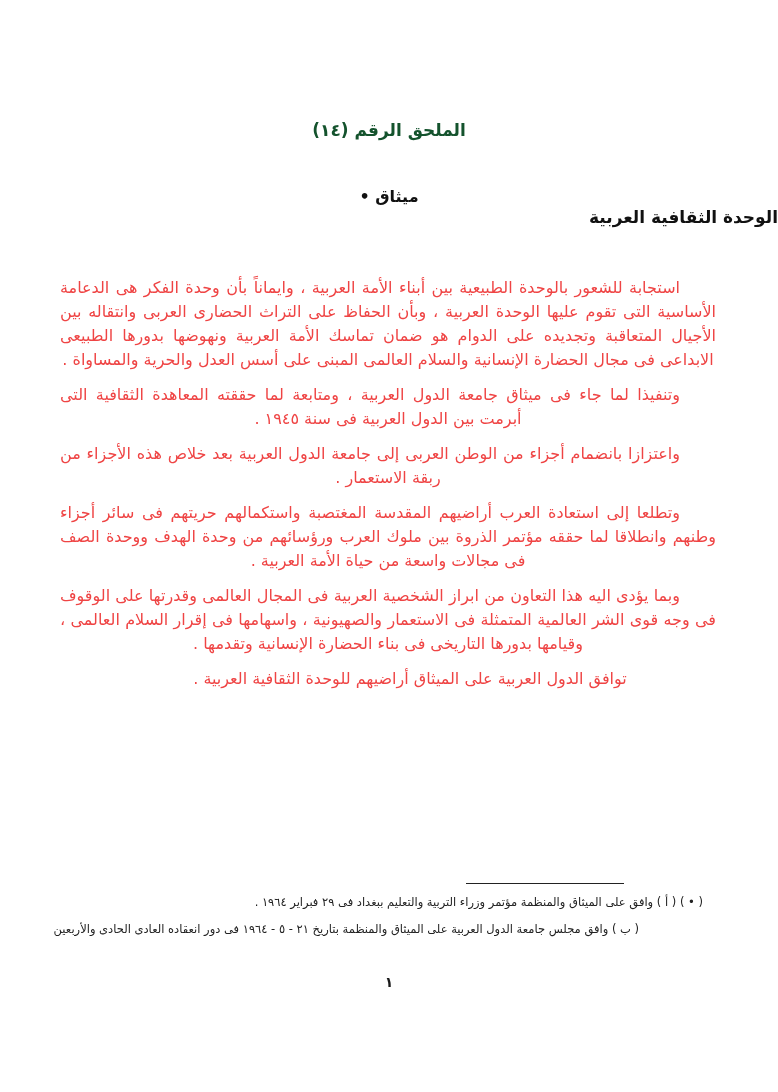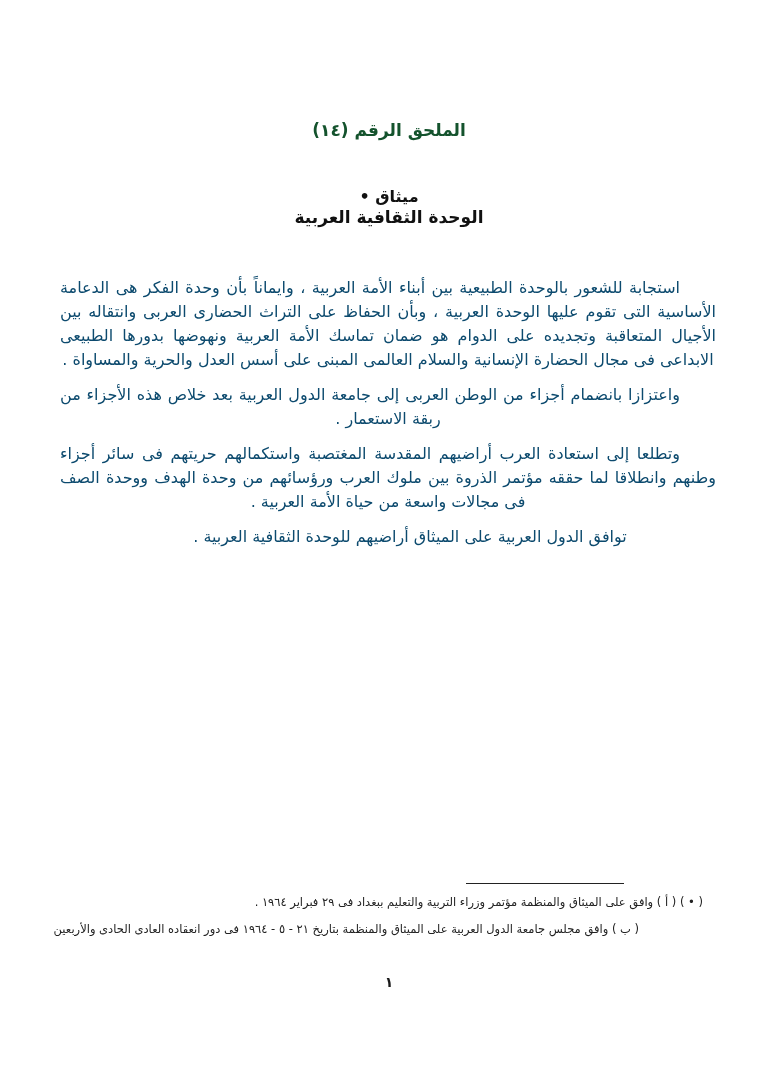--- a/index.html
+++ b/index.html
@@ -42,36 +42,36 @@
     font-size: 16px;
     font-weight: bold;
     color: #111111;
     margin-top: 7px;
   }
   .charter-subtitle {
     position: absolute;
     top: 207px;
     left: 0;
     right: 0;
-    text-align: center;
+    text-align: right;
     direction: rtl;
     font-size: 17px;
     font-weight: bold;
     color: #111111;
   }
   .body-text {
     position: absolute;
     top: 276px;
     right: 62px;
     left: 60px;
     direction: rtl;
     font-size: 16px;
     line-height: 24px;
     text-align: justify;
-    color: #0c4a6e;
+    color: #ef4444;
   }
   .body-text p {
     margin: 0 0 11px 0;
     text-indent: 36px;
     text-align: justify;
     text-align-last: center;
   }
   .closing-line {
     margin: 2px 0 0 0;
     text-align: center;
@@ -126,22 +126,24 @@
   <div class="heading-block">
     <span class="appendix-label">الملحق الرقم (١٤)</span>
   </div>
 
   <div class="charter-title">ميثاق •</div>
 
   <div class="charter-subtitle">الوحدة الثقافية العربية</div>
 
   <div class="body-text">
     <p>استجابة للشعور بالوحدة الطبيعية بين أبناء الأمة العربية ، وايماناً بأن وحدة الفكر هى الدعامة الأساسية التى تقوم عليها الوحدة العربية ، وبأن الحفاظ على التراث الحضارى العربى وانتقاله بين الأجيال المتعاقبة وتجديده على الدوام هو ضمان تماسك الأمة العربية ونهوضها بدورها الطبيعى الابداعى فى مجال الحضارة الإنسانية والسلام العالمى المبنى على أسس العدل والحرية والمساواة .</p>
+    <p>وتنفيذا لما جاء فى ميثاق جامعة الدول العربية ، ومتابعة لما حققته المعاهدة الثقافية التى أبرمت بين الدول العربية فى سنة ١٩٤٥ .</p>
     <p>واعتزازا بانضمام أجزاء من الوطن العربى إلى جامعة الدول العربية بعد خلاص هذه الأجزاء من ربقة الاستعمار .</p>
     <p>وتطلعا إلى استعادة العرب أراضيهم المقدسة المغتصبة واستكمالهم حريتهم فى سائر أجزاء وطنهم وانطلاقا لما حققه مؤتمر الذروة بين ملوك العرب ورؤسائهم من وحدة الهدف ووحدة الصف فى مجالات واسعة من حياة الأمة العربية .</p>
+    <p>وبما يؤدى اليه هذا التعاون من ابراز الشخصية العربية فى المجال العالمى وقدرتها على الوقوف فى وجه قوى الشر العالمية المتمثلة فى الاستعمار والصهيونية ، واسهامها فى إقرار السلام العالمى ، وقيامها بدورها التاريخى فى بناء الحضارة الإنسانية وتقدمها .</p>
     <p class="closing-line">توافق الدول العربية على الميثاق أراضيهم للوحدة الثقافية العربية .</p>
   </div>
 
   <hr class="footnote-rule">
 
   <div class="footnotes">
     <div class="footnote-a">( • ) ( أ ) وافق على الميثاق والمنظمة مؤتمر وزراء التربية والتعليم ببغداد فى ٢٩ فبراير ١٩٦٤ .</div>
     <div class="footnote-b">( ب ) وافق مجلس جامعة الدول العربية على الميثاق والمنظمة بتاريخ ٢١ - ٥ - ١٩٦٤ فى دور انعقاده العادى الحادى والأربعين</div>
   </div>
 

